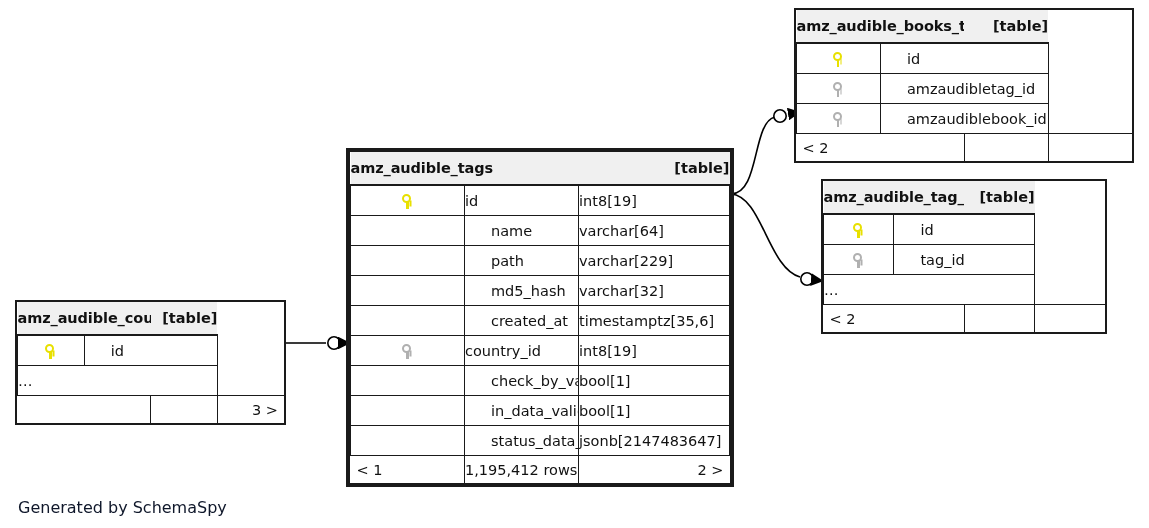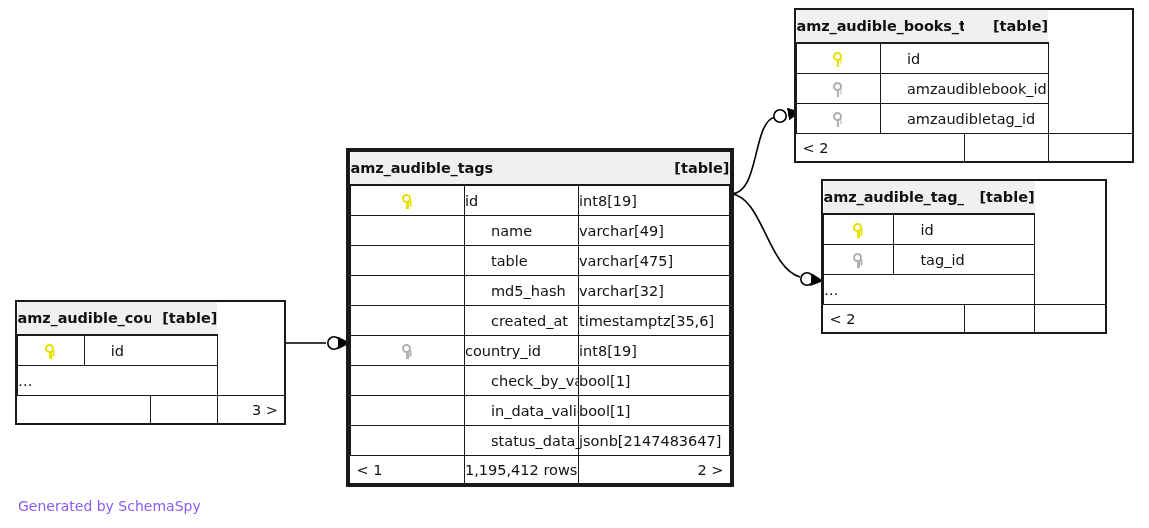--- a/index.html
+++ b/index.html
@@ -140,22 +140,22 @@
     width: 2.5px; height: 7px;
     background: currentColor;
     box-shadow: 3px -2px 0 -0.5px currentColor;
   }
   .key.pk { color: #e8e000; }
   .key.fk { color: #b0b0b0; }
 
   
   .caption {
     position: absolute;
-    font-size: 14px;
-    color: #8b5cf6;
+    font-size: 16px;
+    color: #0f172a;
   }
 </style>
 </head>
 <body>
 
 <div id="canvas">
 
   <svg id="edges" viewBox="0 0 1149 528" width="1149" height="528">
     <defs>
       <marker id="arrow" viewBox="0 0 10 10" refX="9.5" refY="5" markerWidth="8" markerHeight="8" orient="auto-start-reverse">
@@ -192,27 +192,27 @@
       <tr>
         <td class="keycell">
           <span class="key pk"></span>
         </td>
         <td class="colname indent" colspan="2">id</td>
       </tr>
       <tr>
         <td class="keycell">
           <span class="key fk"></span>
         </td>
+        <td class="colname indent" colspan="2">amzaudibletag_id</td>
+      </tr>
+      <tr>
+        <td class="keycell">
+          <span class="key fk"></span>
+        </td>
         <td class="colname indent" colspan="2">amzaudiblebook_id</td>
-      </tr>
-      <tr>
-        <td class="keycell">
-          <span class="key fk"></span>
-        </td>
-        <td class="colname indent" colspan="2">amzaudibletag_id</td>
       </tr>
       <tr class="tfoot">
         <td class="f-left" colspan="2" style="width:166px;">&lt; 2</td>
         <td class="f-mid" style="width:86px;"></td>
         <td class="f-right"></td>
       </tr>
     </tbody>
       </table>
   </div>
 
@@ -258,26 +258,26 @@
       <tr>
         <td class="keycell">
           <span class="key pk"></span>
         </td>
         <td class="colname" style="width:198px;">id</td>
         <td class="coltype">int8[19]</td>
       </tr>
       <tr>
         <td class="keycell"></td>
         <td class="colname indent">name</td>
-        <td class="coltype">varchar[49]</td>
-      </tr>
-      <tr>
-        <td class="keycell"></td>
-        <td class="colname indent">table</td>
-        <td class="coltype">varchar[475]</td>
+        <td class="coltype">varchar[64]</td>
+      </tr>
+      <tr>
+        <td class="keycell"></td>
+        <td class="colname indent">path</td>
+        <td class="coltype">varchar[229]</td>
       </tr>
       <tr>
         <td class="keycell"></td>
         <td class="colname indent">md5_hash</td>
         <td class="coltype">varchar[32]</td>
       </tr>
       <tr>
         <td class="keycell"></td>
         <td class="colname indent">created_at</td>
         <td class="coltype">timestamptz[35,6]</td>

